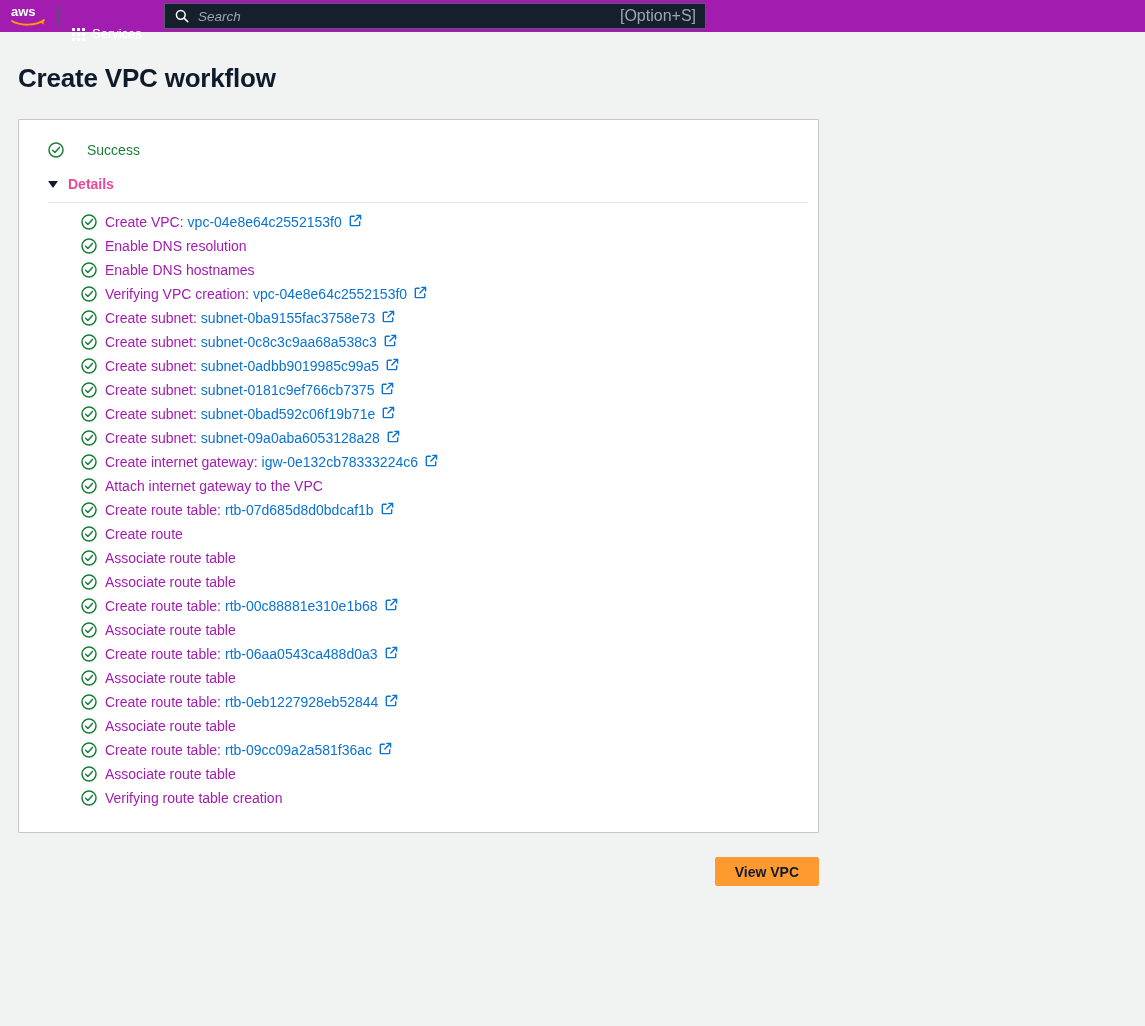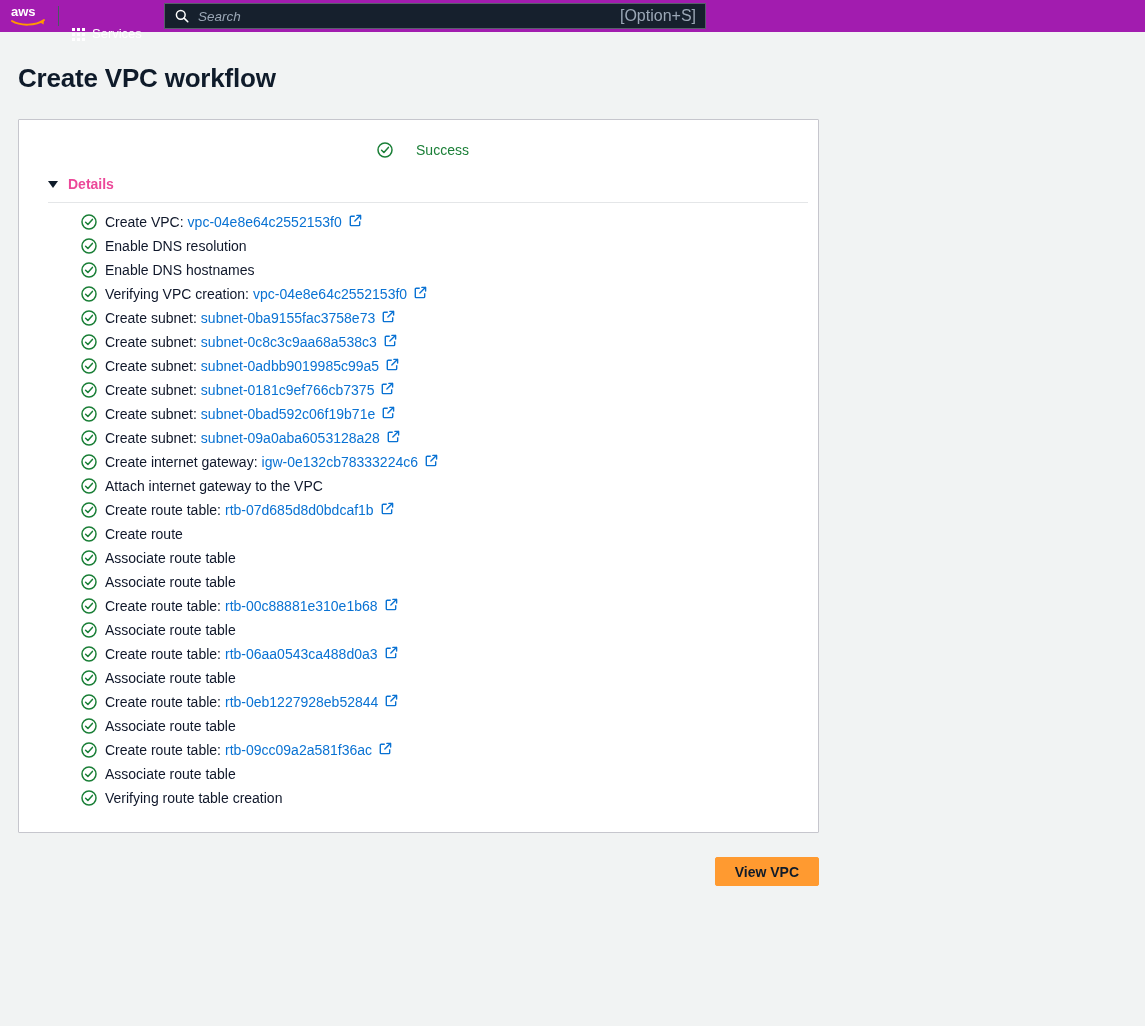--- a/index.html
+++ b/index.html
@@ -127,21 +127,20 @@
     background: #ffffff;
     border: 1px solid #c6c6cd;
     border-radius: 1px;
     padding: 19px 20px 22px 20px;
   }
   .status-row {
     display: flex;
     align-items: center;
     gap: 15px;
     padding: 3px 0 0 9px;
-    justify-content: center;
   }
   .status-label {
     color: #1a7f37;
     font-size: 14px;
   }
   .details-row {
     display: flex;
     align-items: center;
     gap: 10px;
     padding: 18px 0 0 9px;
@@ -172,21 +171,21 @@
   .detail-item {
     display: flex;
     align-items: center;
     height: 24px;
     padding-left: 42px;
     font-size: 14px;
     color: #1a7f37;
     white-space: nowrap;
   }
   .check-icon { flex: 0 0 auto; margin-right: 8px; display: block; }
-  .detail-text { color: #0f172a; }
+  .detail-text { color: #a21caf; }
   .detail-res {
     color: #0972d3;
     margin-left: 4px;
     cursor: pointer;
   }
   .ext-icon {
     margin-left: 7px;
     display: inline-block;
     vertical-align: -2px;
     cursor: pointer;

